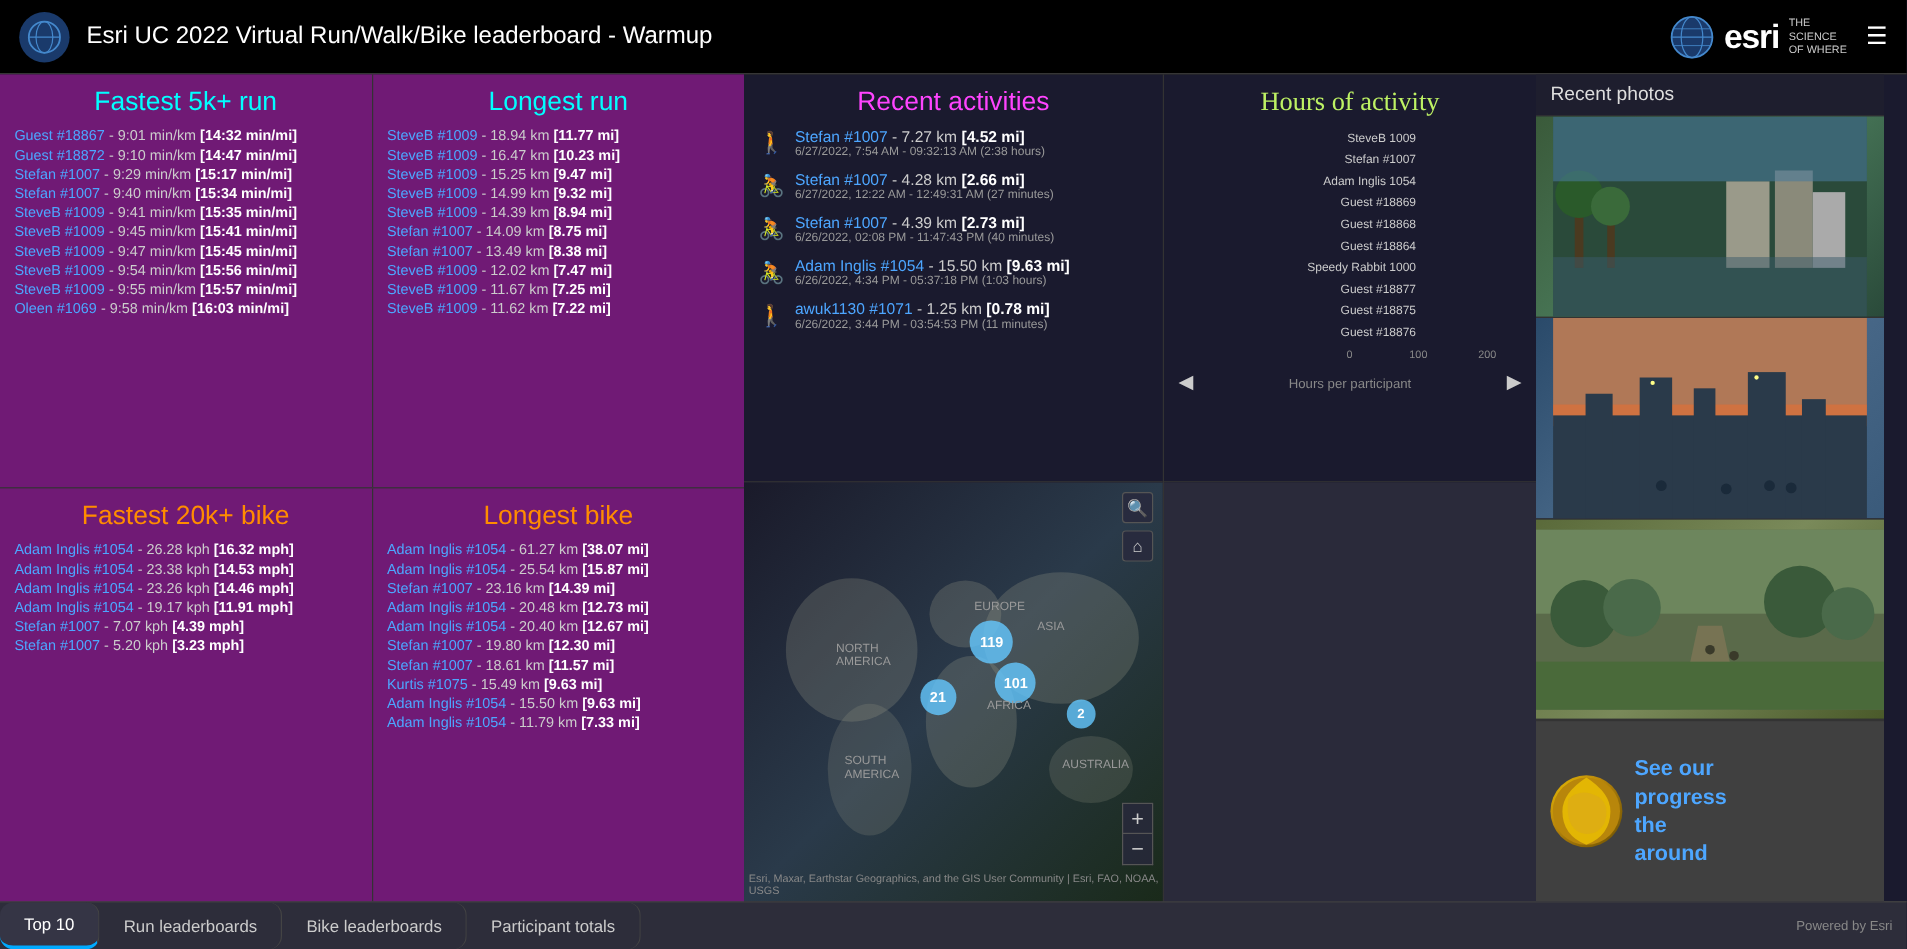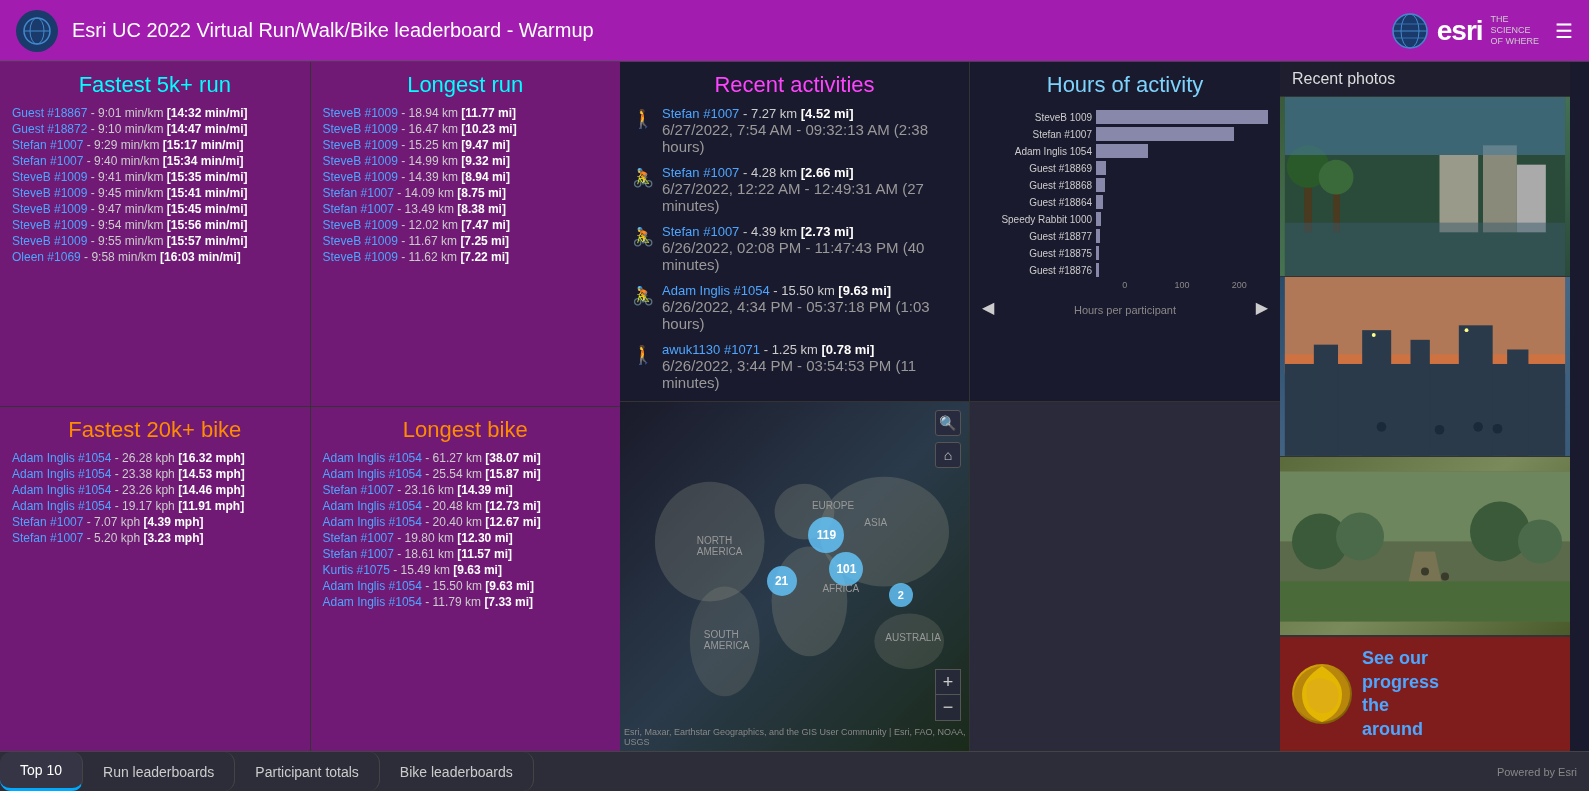--- a/index.html
+++ b/index.html
@@ -8,21 +8,21 @@
       color: #fff;
       font-family: Arial, sans-serif;
       font-size: 13px;
       width: 1589px;
       height: 791px;
       overflow: hidden;
     }
 
     
     .header {
-      background: #a21caf;
+      background: #000000;
       height: 62px;
       display: flex;
       align-items: center;
       padding: 0 16px;
       border-bottom: 1px solid #444;
     }
     .header-logo {
       width: 42px;
       height: 42px;
       background: #1a3a6b;
@@ -164,21 +164,21 @@
     .activity-dist {
       color: #ccc;
       font-size: 13px;
     }
     .activity-dist .bold {
       color: #fff;
       font-weight: bold;
     }
     .activity-time {
       color: #999;
-      font-size: 15px;
+      font-size: 10px;
     }
 
     
     .map-area {
       flex: 1;
       background: #2a2a35;
       position: relative;
       overflow: hidden;
     }
     .map-bg {
@@ -239,35 +239,37 @@
       cursor: pointer;
     }
     .map-attribution {
       position: absolute;
       bottom: 4px;
       left: 4px;
       font-size: 9px;
       color: #888;
     }
     .section-title-pink {
-      color: #7dd3fc;
+      color: #bef264;
       font-size: 22px;
       text-align: center;
       margin-bottom: 8px;
       font-weight: normal;
+      font-family: Liberation Serif, serif;
     }
 
     .bar-chart {
       padding: 4px 0;
     }
     .bar-row {
       display: flex;
       align-items: center;
       margin-bottom: 3px;
       gap: 4px;
+      flex-direction: column;
     }
     .bar-label {
       font-size: 10px;
       color: #ccc;
       width: 110px;
       text-align: right;
       flex-shrink: 0;
     }
     .bar-track {
       flex: 1;
@@ -330,23 +332,23 @@
       overflow: hidden;
       border-bottom: 1px solid #333;
     }
     .photo-1 { background: linear-gradient(135deg, #3a5a3a, #4a7a5a, #2a4a3a); }
     .photo-2 { background: linear-gradient(135deg, #2a4a6a, #4a6a8a, #3a5a7a); }
     .photo-3 { background: linear-gradient(135deg, #5a6a3a, #7a8a5a, #4a5a2a); }
 
     
     .bottom-progress {
       width: 290px;
-      background: #7f1d1d;
+      background: #404040;
       border-top: 1px solid #333;
-      padding: 10px 12px;
+      padding: 28px 12px;
       display: flex;
       gap: 10px;
       align-items: center;
     }
     .progress-globe {
       width: 60px;
       height: 60px;
       border-radius: 50%;
       background: radial-gradient(circle at 35% 35%, #ffd700, #b8860b, #4a3800);
       flex-shrink: 0;
@@ -759,17 +761,17 @@
         See our<br>progress<br>the<br>around
       </div>
     </div>
   </div>
 
 </div>
 
 <div class="bottom-tabs">
   <div class="tab active">Top 10</div>
   <div class="tab">Run leaderboards</div>
+  <div class="tab">Bike leaderboards</div>
   <div class="tab">Participant totals</div>
-  <div class="tab">Bike leaderboards</div>
   <div style="flex:1;"></div>
   <div style="padding:0 12px;color:#888;font-size:11px;">Powered by Esri</div>
 </div>
 
 </body></html>

